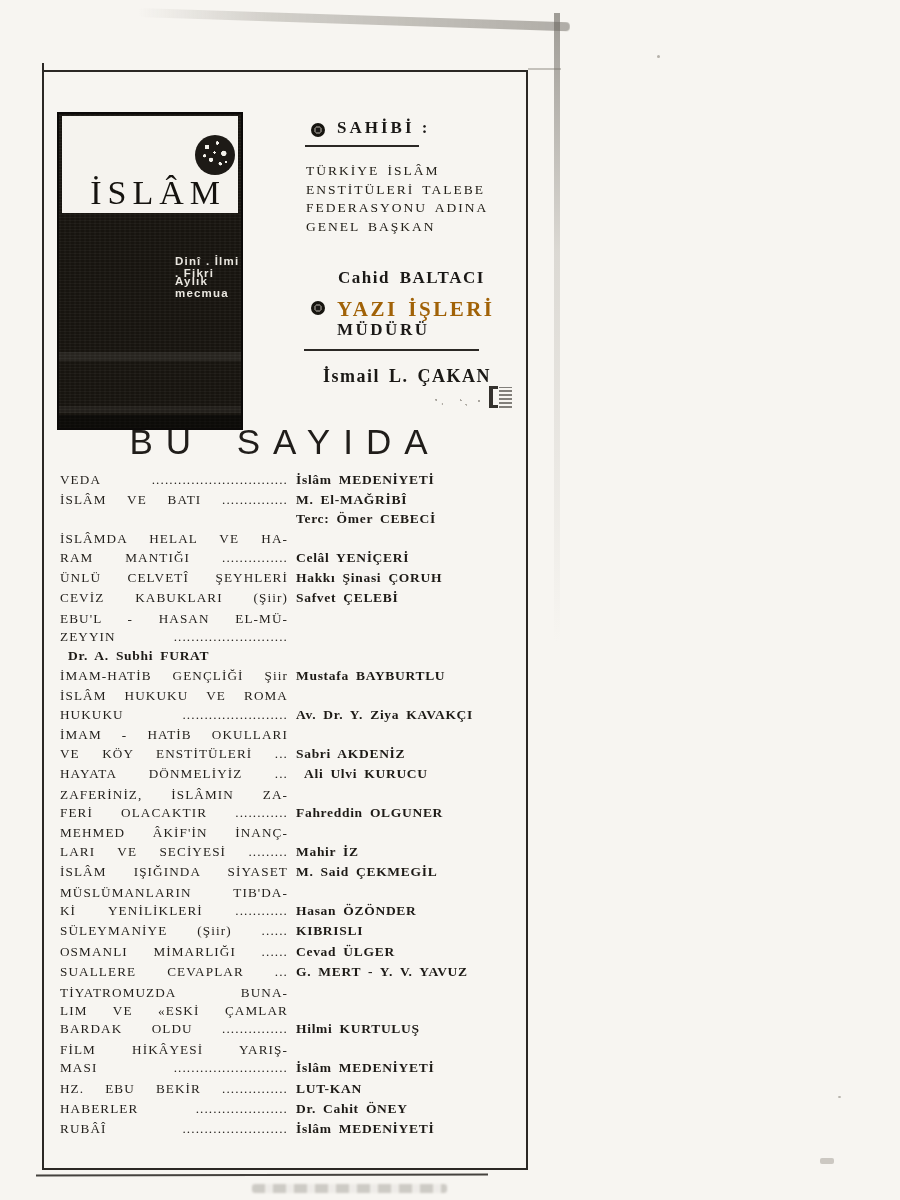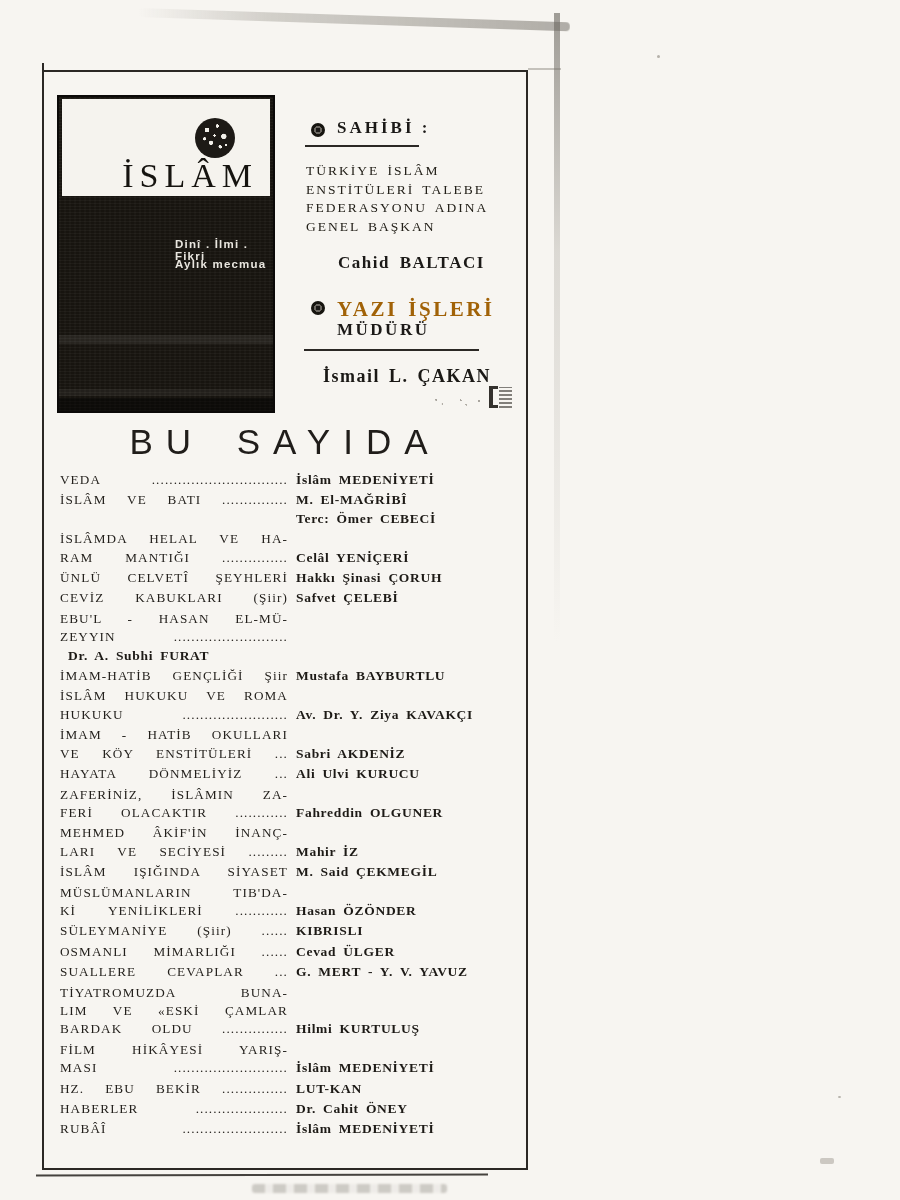--- a/index.html
+++ b/index.html
@@ -35,21 +35,21 @@
     position:absolute;left:42px;top:70px;width:486px;height:1100px;
     border:2px solid #2b2825;box-sizing:border-box;
   }
   .frame-left-ext{position:absolute;left:42px;top:63px;width:2px;height:8px;background:#2b2825;}
   .bottom-rule{
     position:absolute;left:36px;top:1174px;width:452px;height:2px;background:#45423e;
     transform:rotate(-.12deg);
   }
   
   .cover{
-    position:absolute;left:57px;top:95px;width:218px;height:318px;box-sizing:border-box;
+    position:absolute;left:57px;top:112px;width:186px;height:318px;box-sizing:border-box;
     background:#17140f;border:2px solid #0b0908;
     background-image:
       repeating-linear-gradient(0deg, rgba(255,255,255,.035) 0 1px, transparent 1px 3px),
       repeating-linear-gradient(90deg, rgba(255,255,255,.02) 0 2px, transparent 2px 5px);
   }
   .cover-band1{position:absolute;left:0;right:0;top:238px;height:9px;background:rgba(255,255,255,.07);}
   .cover-band2{position:absolute;left:0;right:0;top:292px;height:7px;background:rgba(255,255,255,.05);}
   .cover-band3{position:absolute;left:0;right:0;top:301px;height:13px;background:rgba(0,0,0,.45);}
   .cover-white{
     position:absolute;left:3px;right:3px;top:2px;height:97px;background:#f5f3ee;
@@ -91,21 +91,21 @@
   .owner-label{
     position:absolute;left:337px;top:118px;
     font-weight:700;font-size:17px;letter-spacing:3px;color:#1b1917;
   }
   .owner-underline{position:absolute;left:305px;top:145px;width:114px;height:2px;background:#2b2825;}
   .owner-org{
     position:absolute;left:306px;top:162px;width:215px;
     font-size:13.5px;letter-spacing:2px;word-spacing:3px;line-height:18.5px;color:#232019;
   }
   .owner-name{
-    position:absolute;left:338px;top:253px;
+    position:absolute;left:338px;top:268px;
     font-weight:700;font-size:17px;letter-spacing:1.5px;word-spacing:4px;color:#1b1917;
   }
   .editor-label-1{position:absolute;left:337px;top:297px;font-weight:700;font-size:21px;letter-spacing:2.5px;word-spacing:3px;color:#a16207;}
   .editor-label-2{position:absolute;left:337px;top:320px;font-weight:700;font-size:17px;letter-spacing:2.5px;color:#1b1917;}
   .editor-underline{position:absolute;left:304px;top:349px;width:175px;height:2px;background:#2b2825;}
   .editor-name{
     position:absolute;left:323px;top:366px;
     font-weight:700;font-size:18px;letter-spacing:1.5px;word-spacing:3px;color:#1a1815;
   }
   .stamp{position:absolute;left:489px;top:386px;width:26px;height:24px;}
@@ -267,21 +267,21 @@
     </div>
     <div class="toc-row" style="align-items: flex-end;">
       <div class="toc-title">
         <div class="tline">İMAM - HATİB OKULLARI</div>
         <div class="tline">VE KÖY ENSTİTÜLERİ ...</div>
       </div>
       <div class="toc-author">
         <div class="aline">Sabri AKDENİZ</div>
       </div>
     </div>
-    <div class="toc-row" style="align-items: flex-start;">
+    <div class="toc-row" style="align-items: flex-start; gap: 8px;">
       <div class="toc-title">
         <div class="tline">HAYATA DÖNMELİYİZ ...</div>
       </div>
       <div class="toc-author">
         <div class="aline">Ali Ulvi KURUCU</div>
       </div>
     </div>
     <div class="toc-row" style="align-items: flex-end;">
       <div class="toc-title">
         <div class="tline">ZAFERİNİZ, İSLÂMIN ZA-</div>

